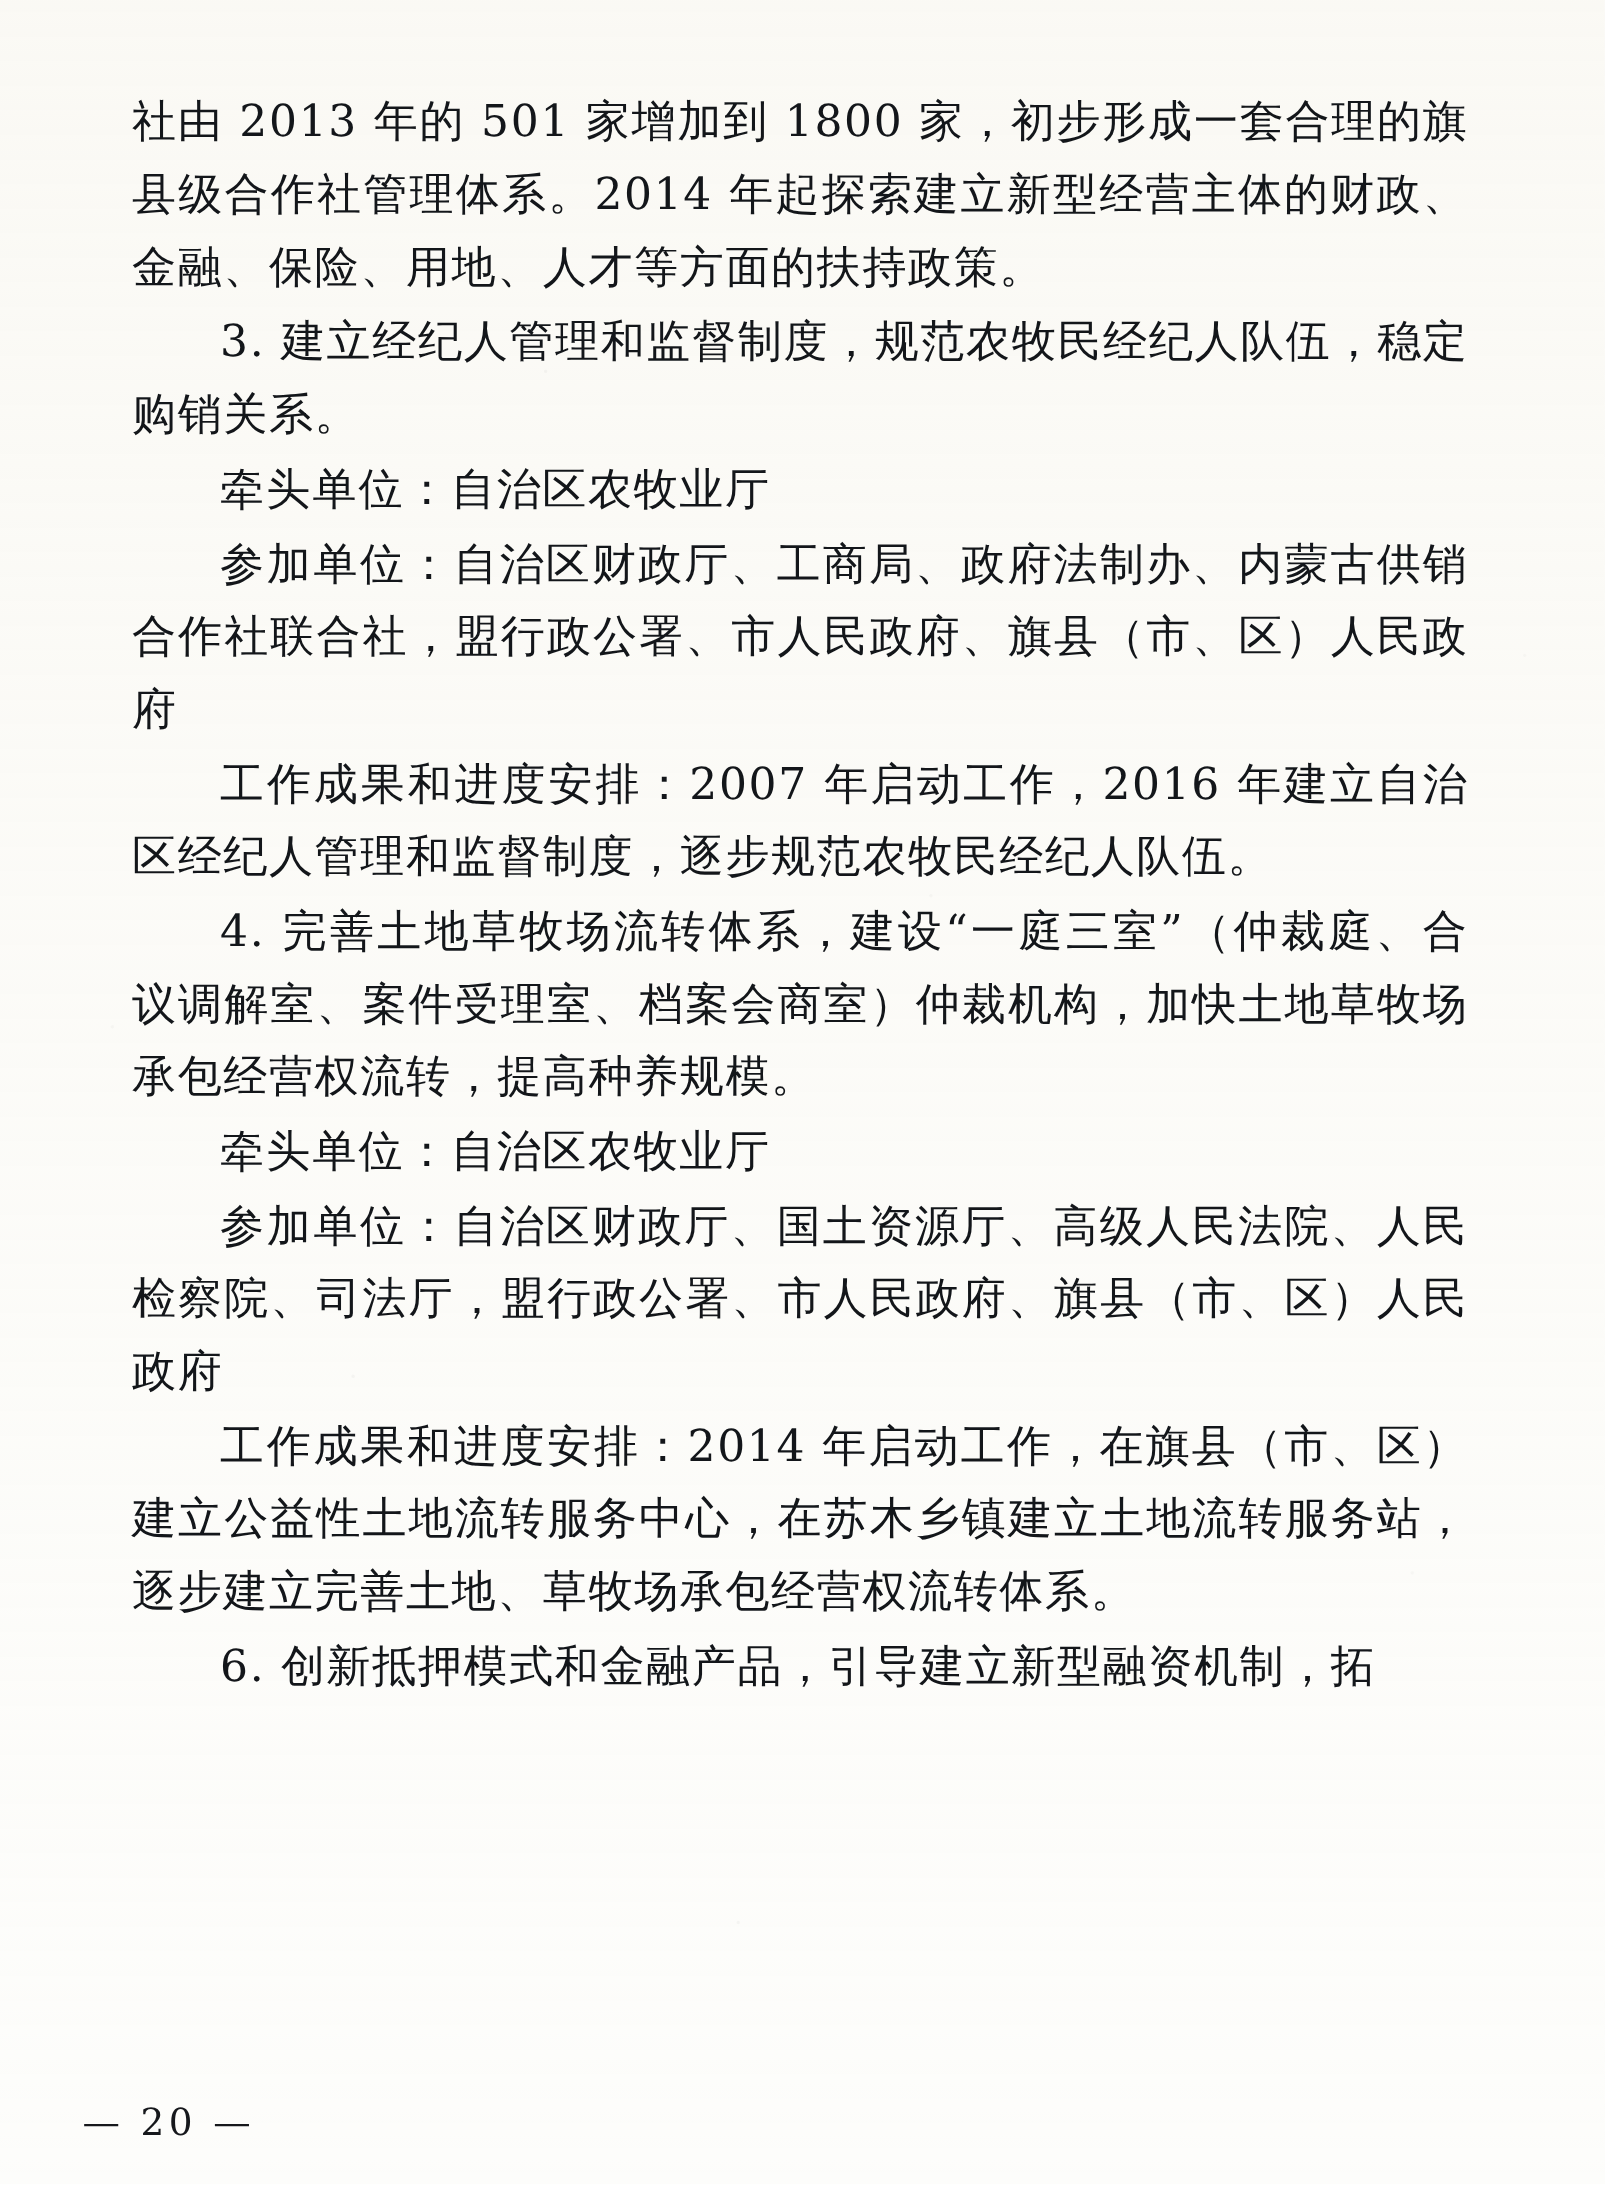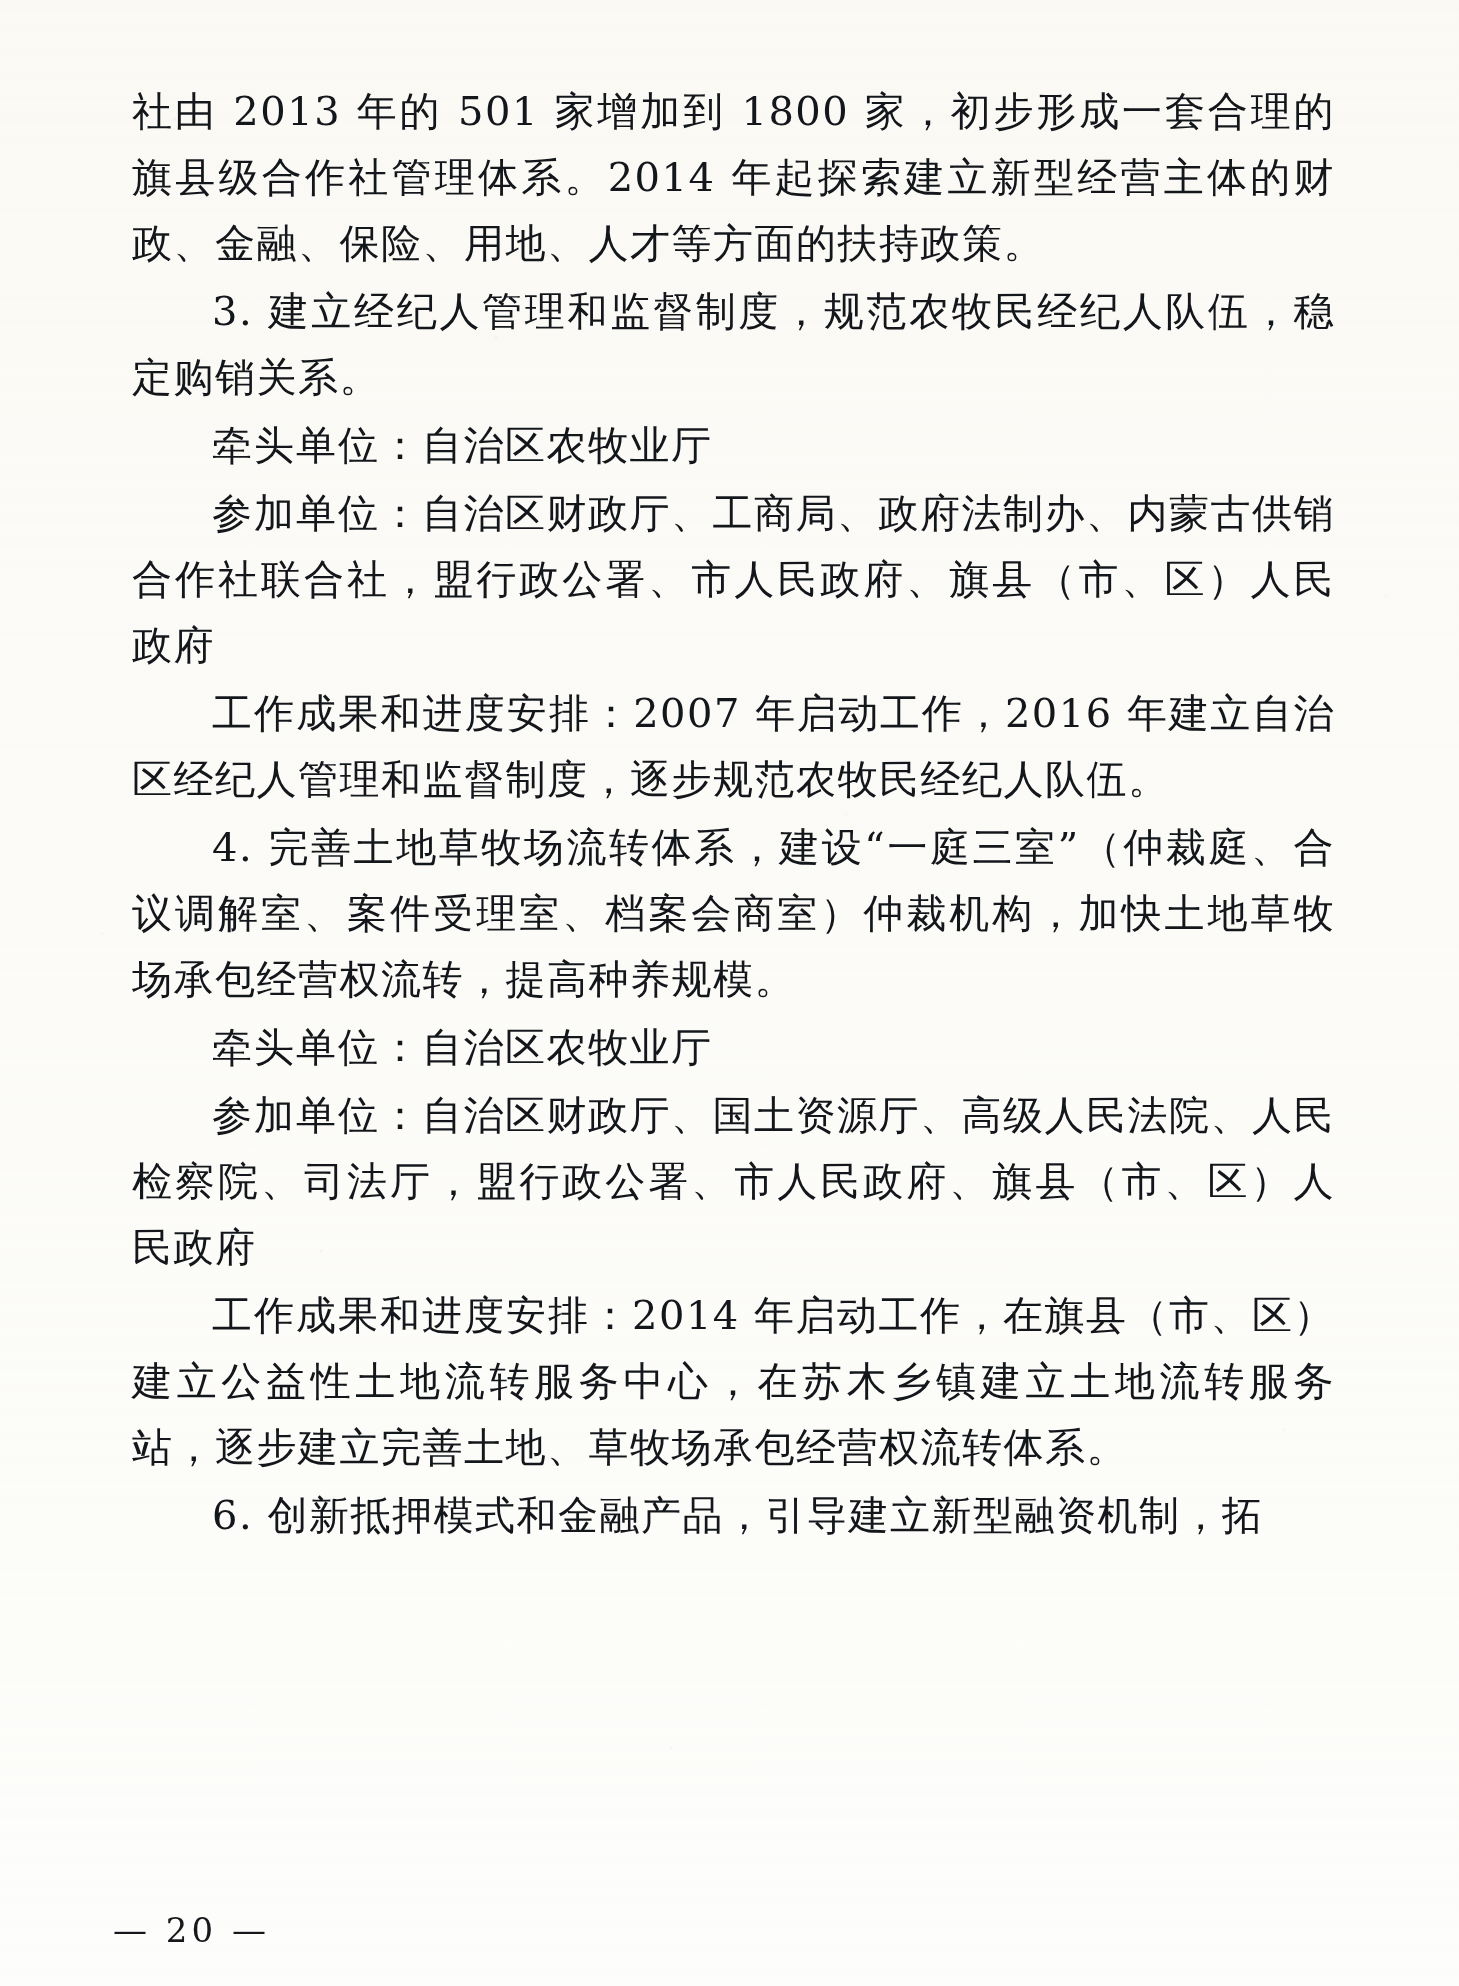--- a/index.html
+++ b/index.html
@@ -34,21 +34,21 @@
       linear-gradient(180deg, rgba(250,248,243,0.55), rgba(255,255,255,0.2));
     mix-blend-mode: multiply;
   }
   .body-area {
     position: absolute;
     left: 120px;
     top: 78px;
     width: 1215px;
   }
   p {
-    margin: 0 0 2px 12px;
+    margin: 0 0 2px 0;
     font-size: 40px;
     line-height: 66px;
     letter-spacing: 1.5px;
     color: #13161a;
     text-align: justify;
     text-justify: inter-character;
     font-family: "DejaVu Serif", "Liberation Serif", serif;
   }
   p.indent {
     text-indent: 80px;
@@ -56,21 +56,21 @@
   .lbl {
     font-weight: normal;
     letter-spacing: 2px;
   }
   .page-number {
     position: absolute;
     left: 0;
     right: 0;
     bottom: 36px;
     text-align: left;
-    padding-left: 113px;
+    padding-left: 75px;
     font-size: 34px;
     letter-spacing: 4px;
     color: #16181c;
     font-family: "DejaVu Serif", "Liberation Serif", serif;
   }
 </style>
 </head>
 <body>
 
 <div class="page">

